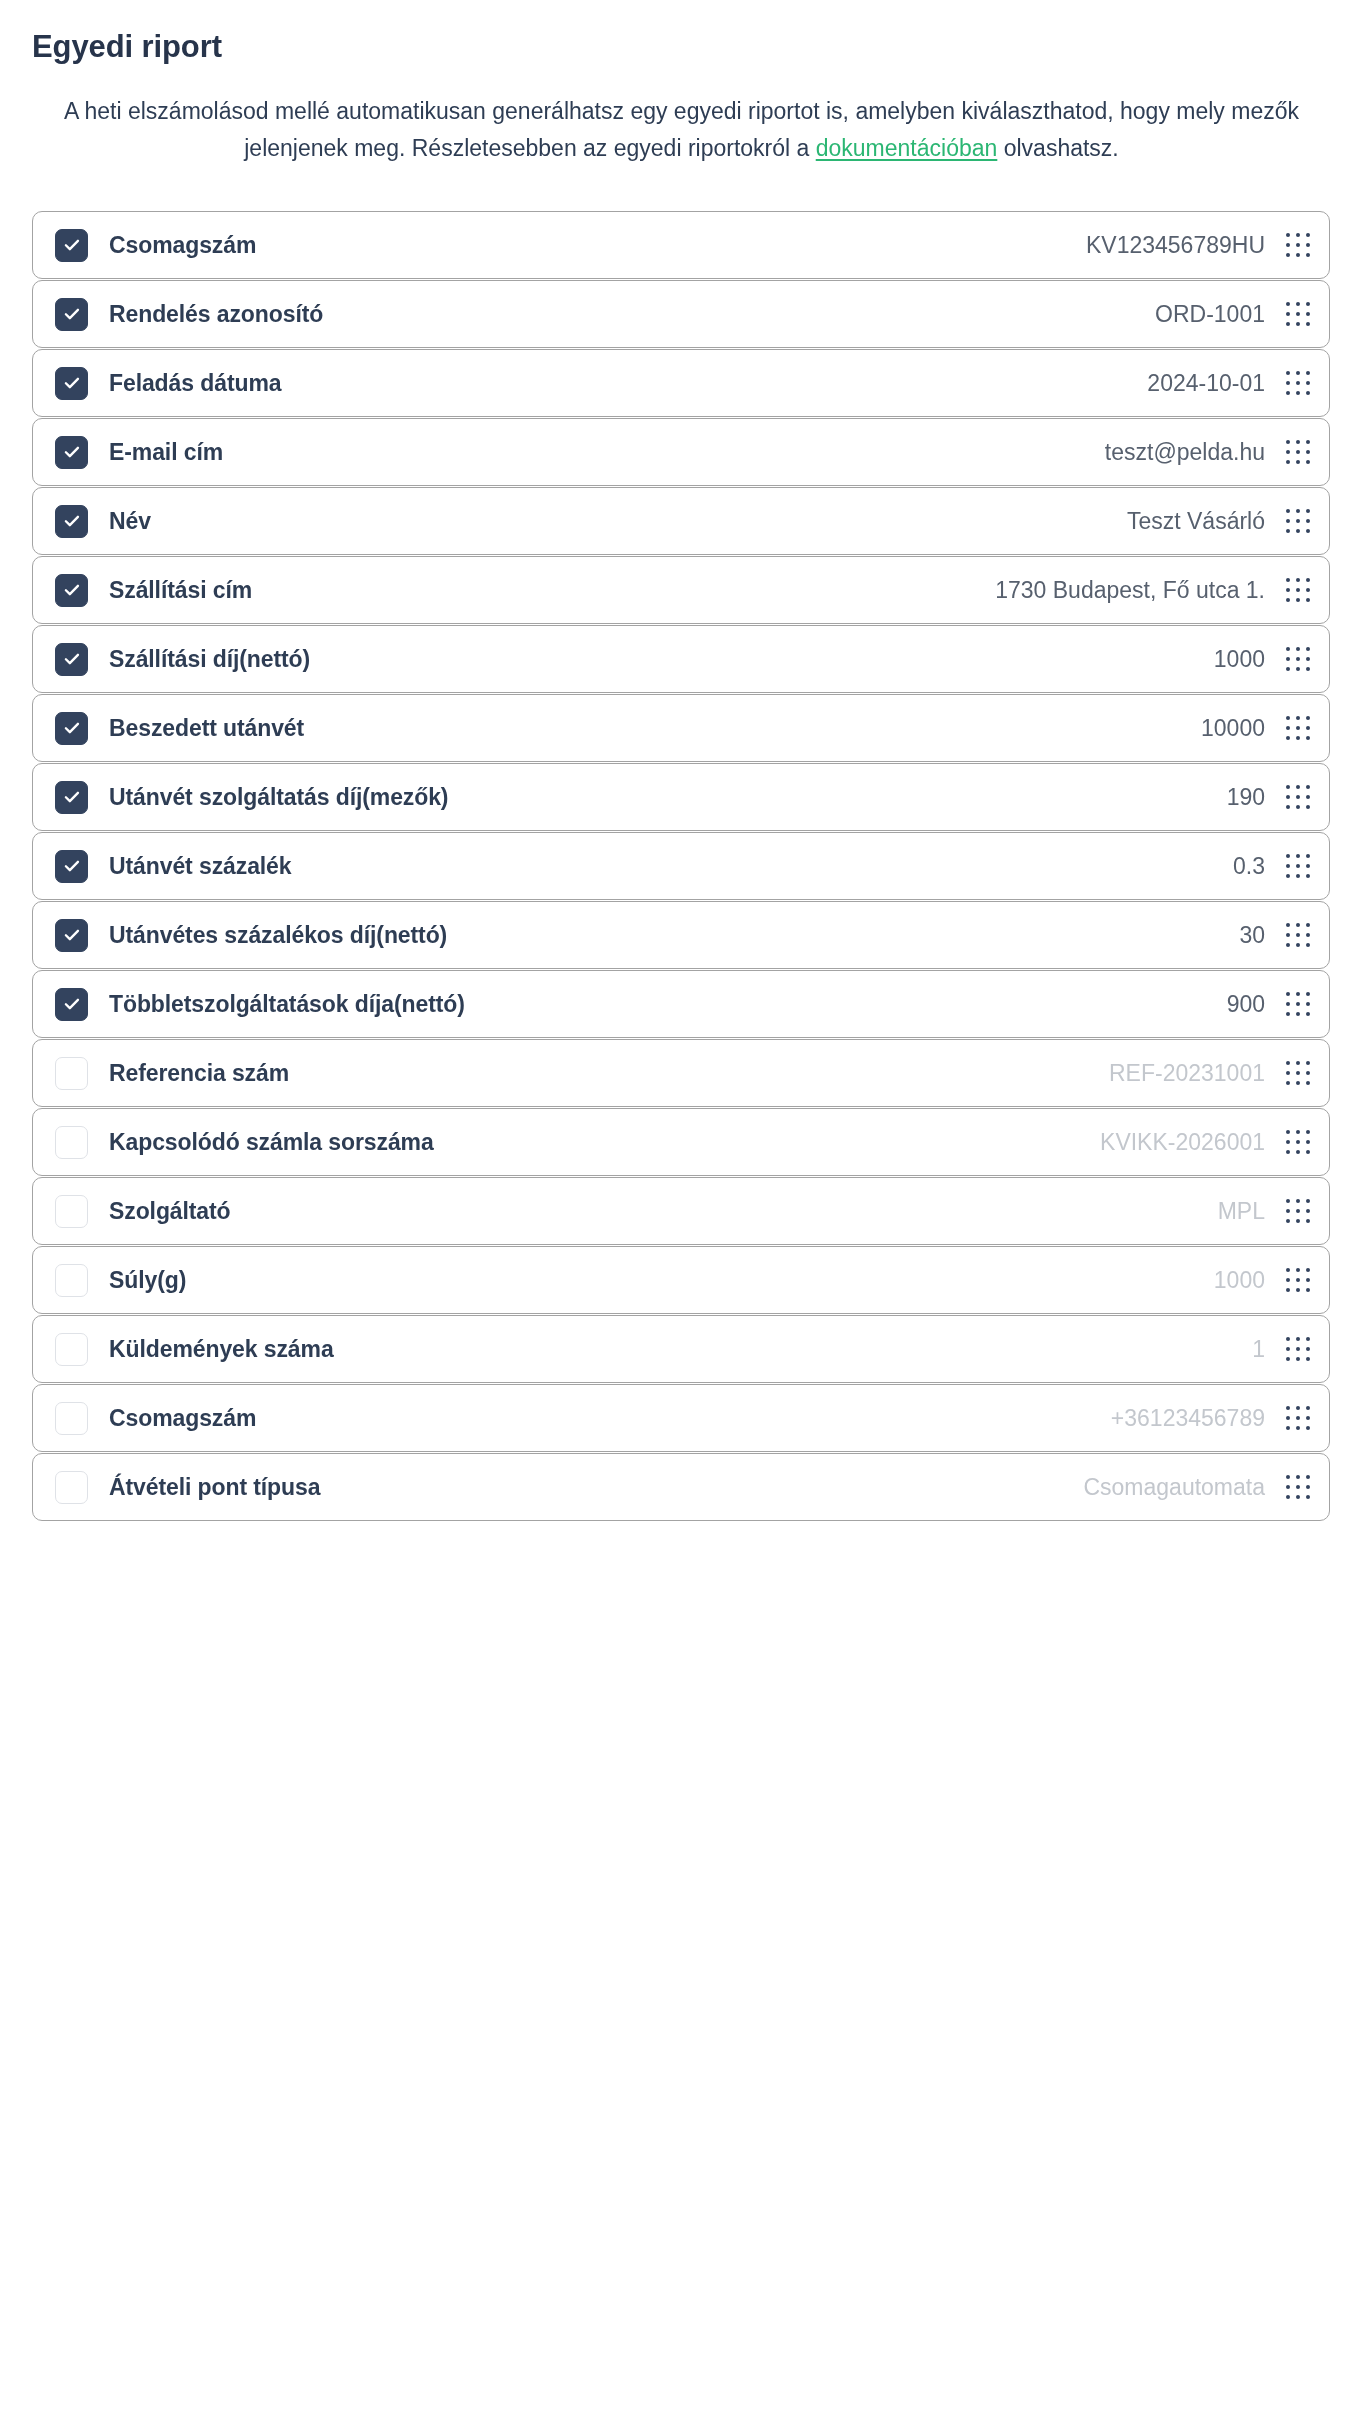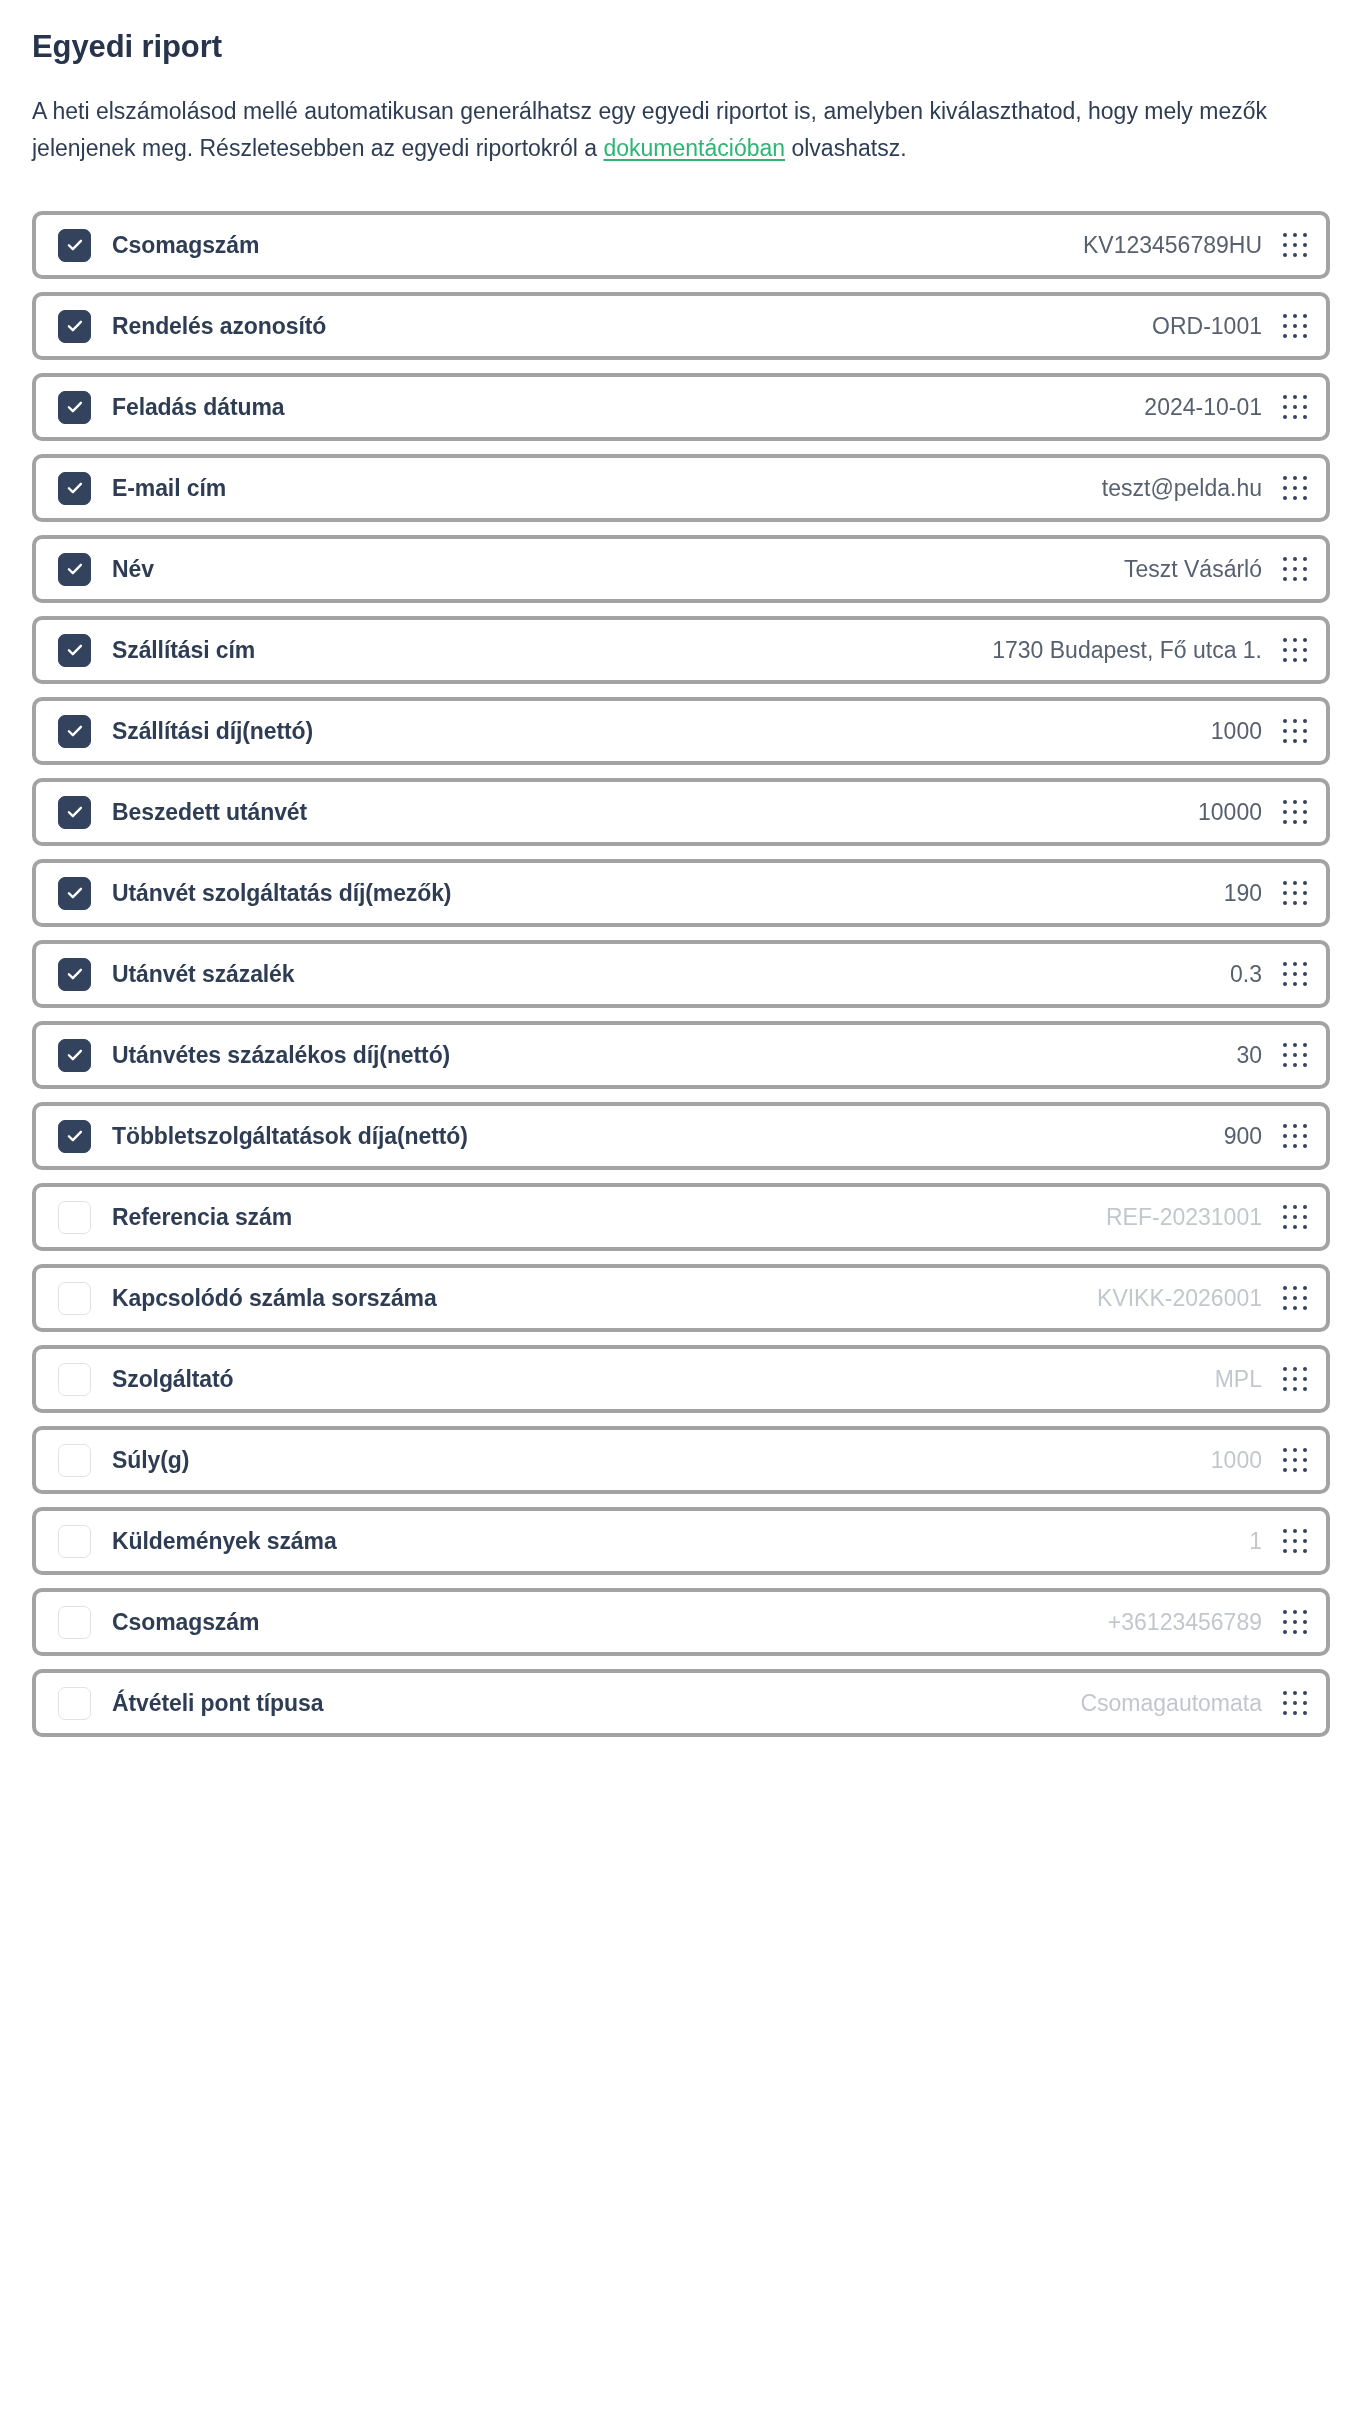--- a/index.html
+++ b/index.html
@@ -32,42 +32,43 @@
     letter-spacing: -0.1px;
   }
 
   .intro {
     font-size: 23px;
     line-height: 1.62;
     color: #2e3d54;
     margin: 0 0 44px 0;
     max-width: 1300px;
     font-weight: 400;
+    text-align: center;
   }
   .intro a.doc-link {
     color: #2bb673;
     text-decoration: underline;
     text-underline-offset: 3px;
     text-decoration-thickness: 2px;
   }
 
   
   .field-list {
     display: block;
   }
 
   .field-row {
     display: flex;
     align-items: center;
     background: #ffffff;
-    border: 4px solid #a3a3a3;
+    border: 1px solid #a3a3a3;
     border-radius: 10px;
     height: 68px;
     padding: 0 18px 0 22px;
-    margin-bottom: 13px;
+    margin-bottom: 1px;
     width: 1298px;
   }
 
   .checkbox {
     flex: 0 0 auto;
     width: 33px;
     height: 33px;
     border-radius: 7px;
     display: flex;
     align-items: center;

